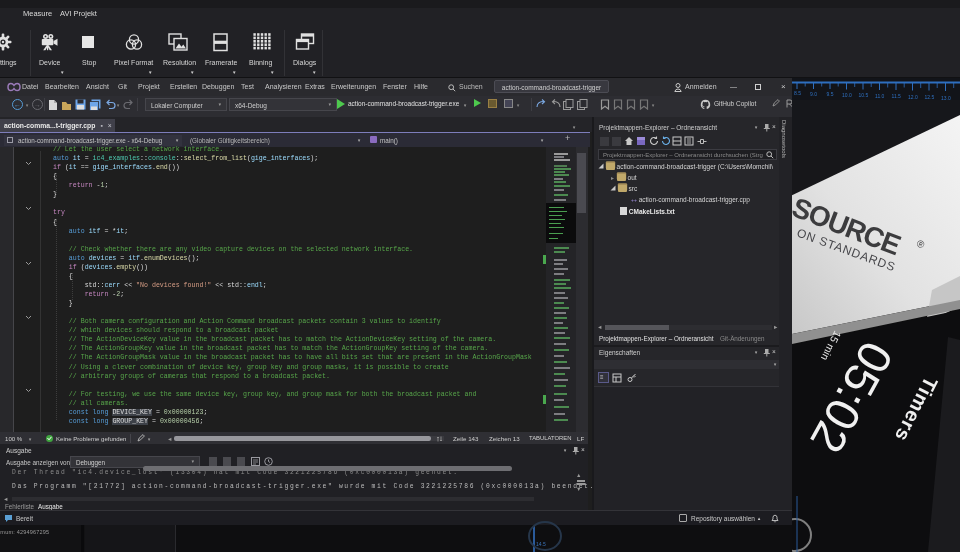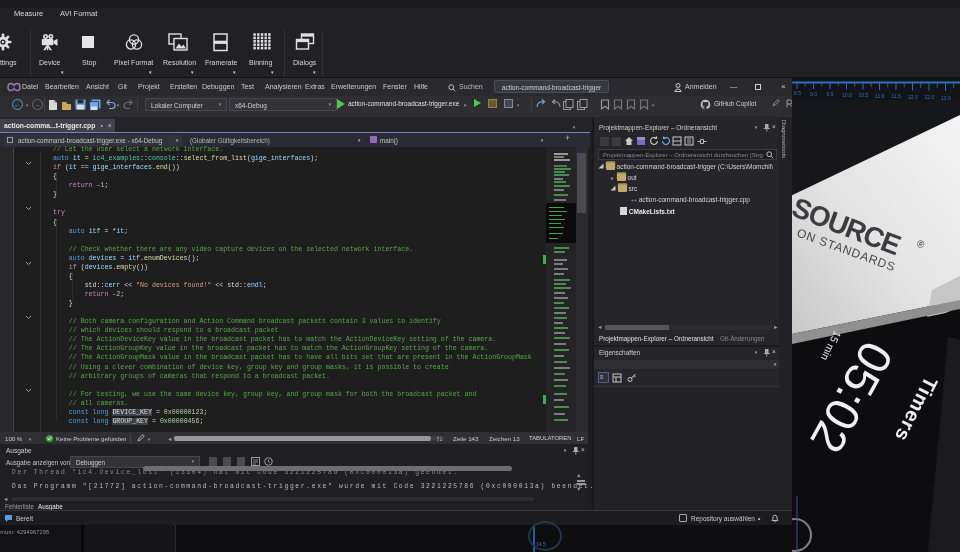--- a/index.html
+++ b/index.html
@@ -43,22 +43,22 @@
 
 #photo{left:792px;top:78px;width:168px;height:474px;overflow:hidden;background:#131316;filter:blur(0.4px)}
 .fldr{display:inline-block;width:9px;height:7px;background:#c0a86a;border-radius:1px;vertical-align:-1px;box-shadow:0 -1.5px 0 0.2px #a8905a}
 .file{display:inline-block;width:7px;height:8px;background:#d8d8d8;vertical-align:-1px}
 text{font-family:"Liberation Sans",sans-serif}
 </style></head>
 <body>
 <div id="root">
 <div class="a" id="topbar">
   <div class="a" style="left:0;top:0;width:960px;height:8px;background:#1a1a1d"></div>
-  <div class="a tab" style="left:14px">Measure</div>
-  <div class="a tab" style="left:60px">AVI Format</div>
+  <div class="a tab" style="left:23px">Measure</div>
+  <div class="a tab" style="left:60px">AVI Projekt</div>
   <div class="a ribsep" style="left:30px"></div>
   <div class="a ribsep" style="left:284px"></div>
   <div class="a ribsep" style="left:322px"></div>
 
   <svg class="a ribicon" style="left:-6px" width="18" height="18" viewBox="0 0 18 18">
     <g fill="#e0e0e0">
           <circle cx="9" cy="9" r="5.4"></circle>
     <g>
             <rect x="7.7" y="0.5" width="2.6" height="4" rx="1"></rect>
             <rect x="7.7" y="13.5" width="2.6" height="4" rx="1"></rect>

